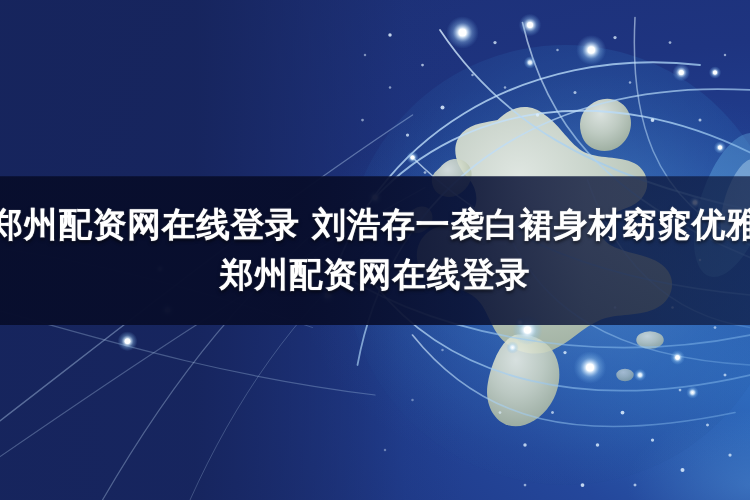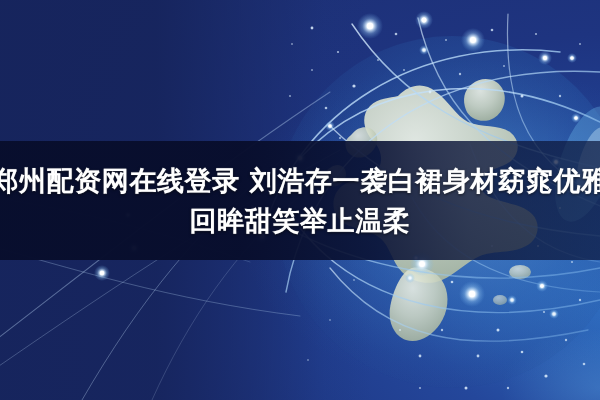--- a/index.html
+++ b/index.html
@@ -280,16 +280,16 @@
       <circle cx="354" cy="280" r="1.0" opacity="0.45"></circle>
       <circle cx="330" cy="320" r="1.0" opacity="0.4"></circle>
       <circle cx="308" cy="360" r="1.0" opacity="0.4"></circle>
     </g>
   </svg>
 
   <div id="caption-band"></div>
 
   <div id="caption-text">
     <div class="cap-line cap-line-1">郑州配资网在线登录 刘浩存一袭白裙身材窈窕优雅</div>
-    <div class="cap-line cap-line-2">回眸甜笑举止温柔</div>
+    <div class="cap-line cap-line-2">郑州配资网在线登录</div>
   </div>
 
 </div>
 
 </body></html>

